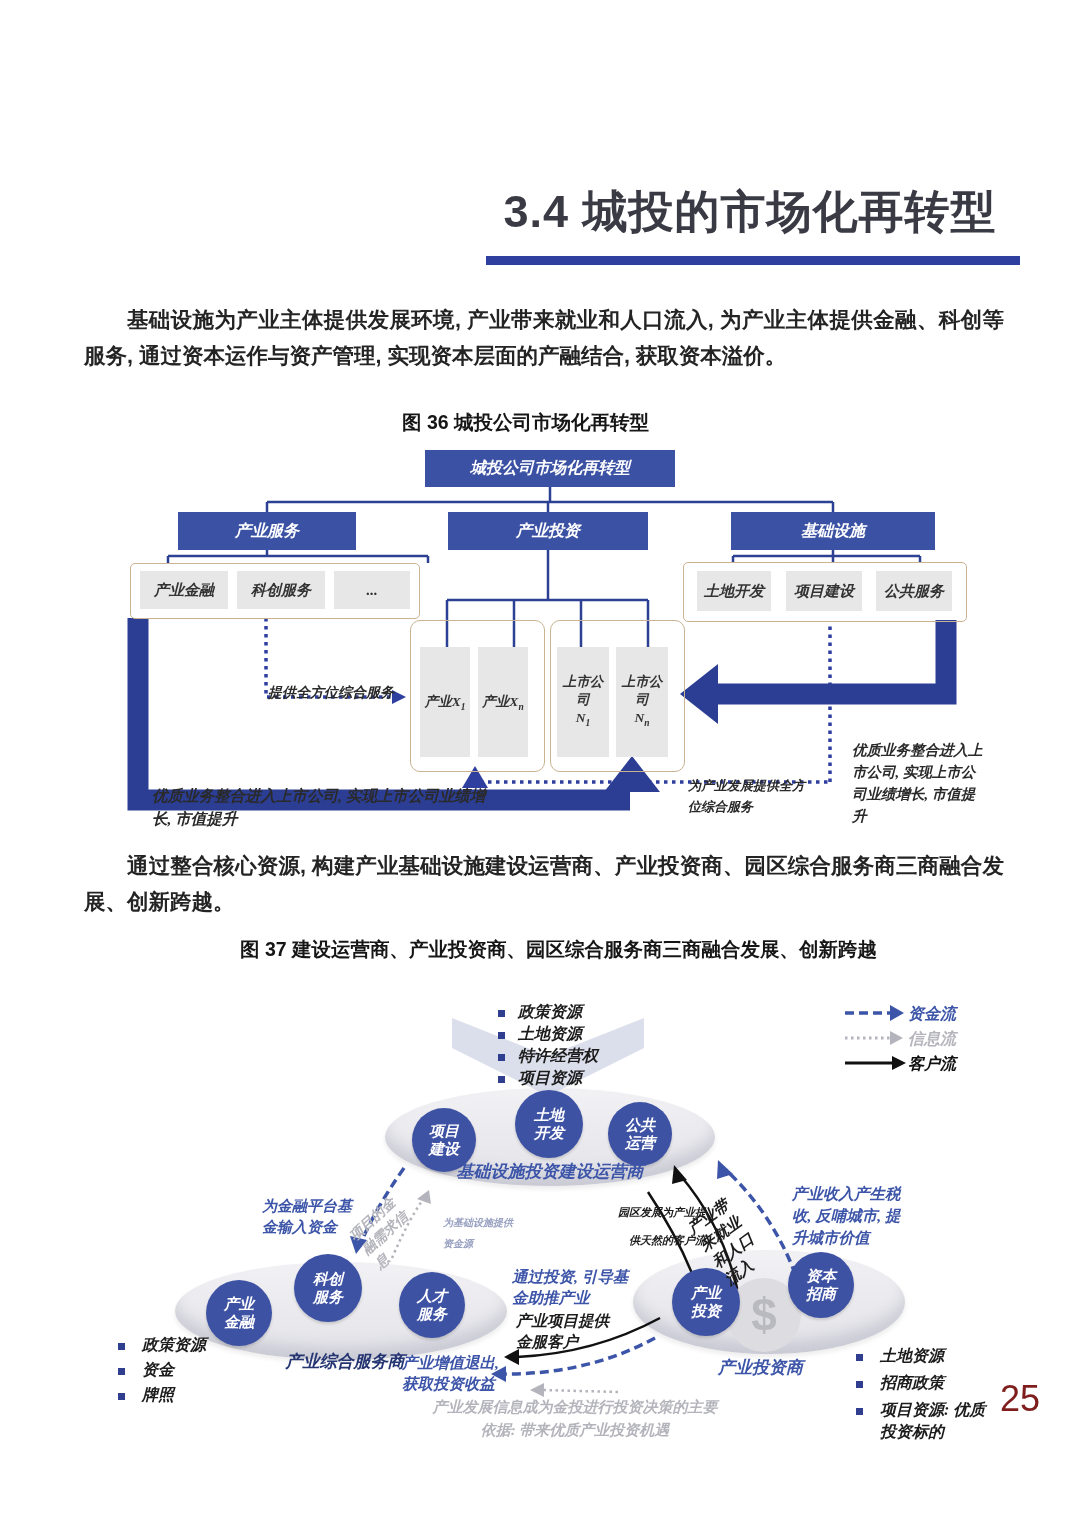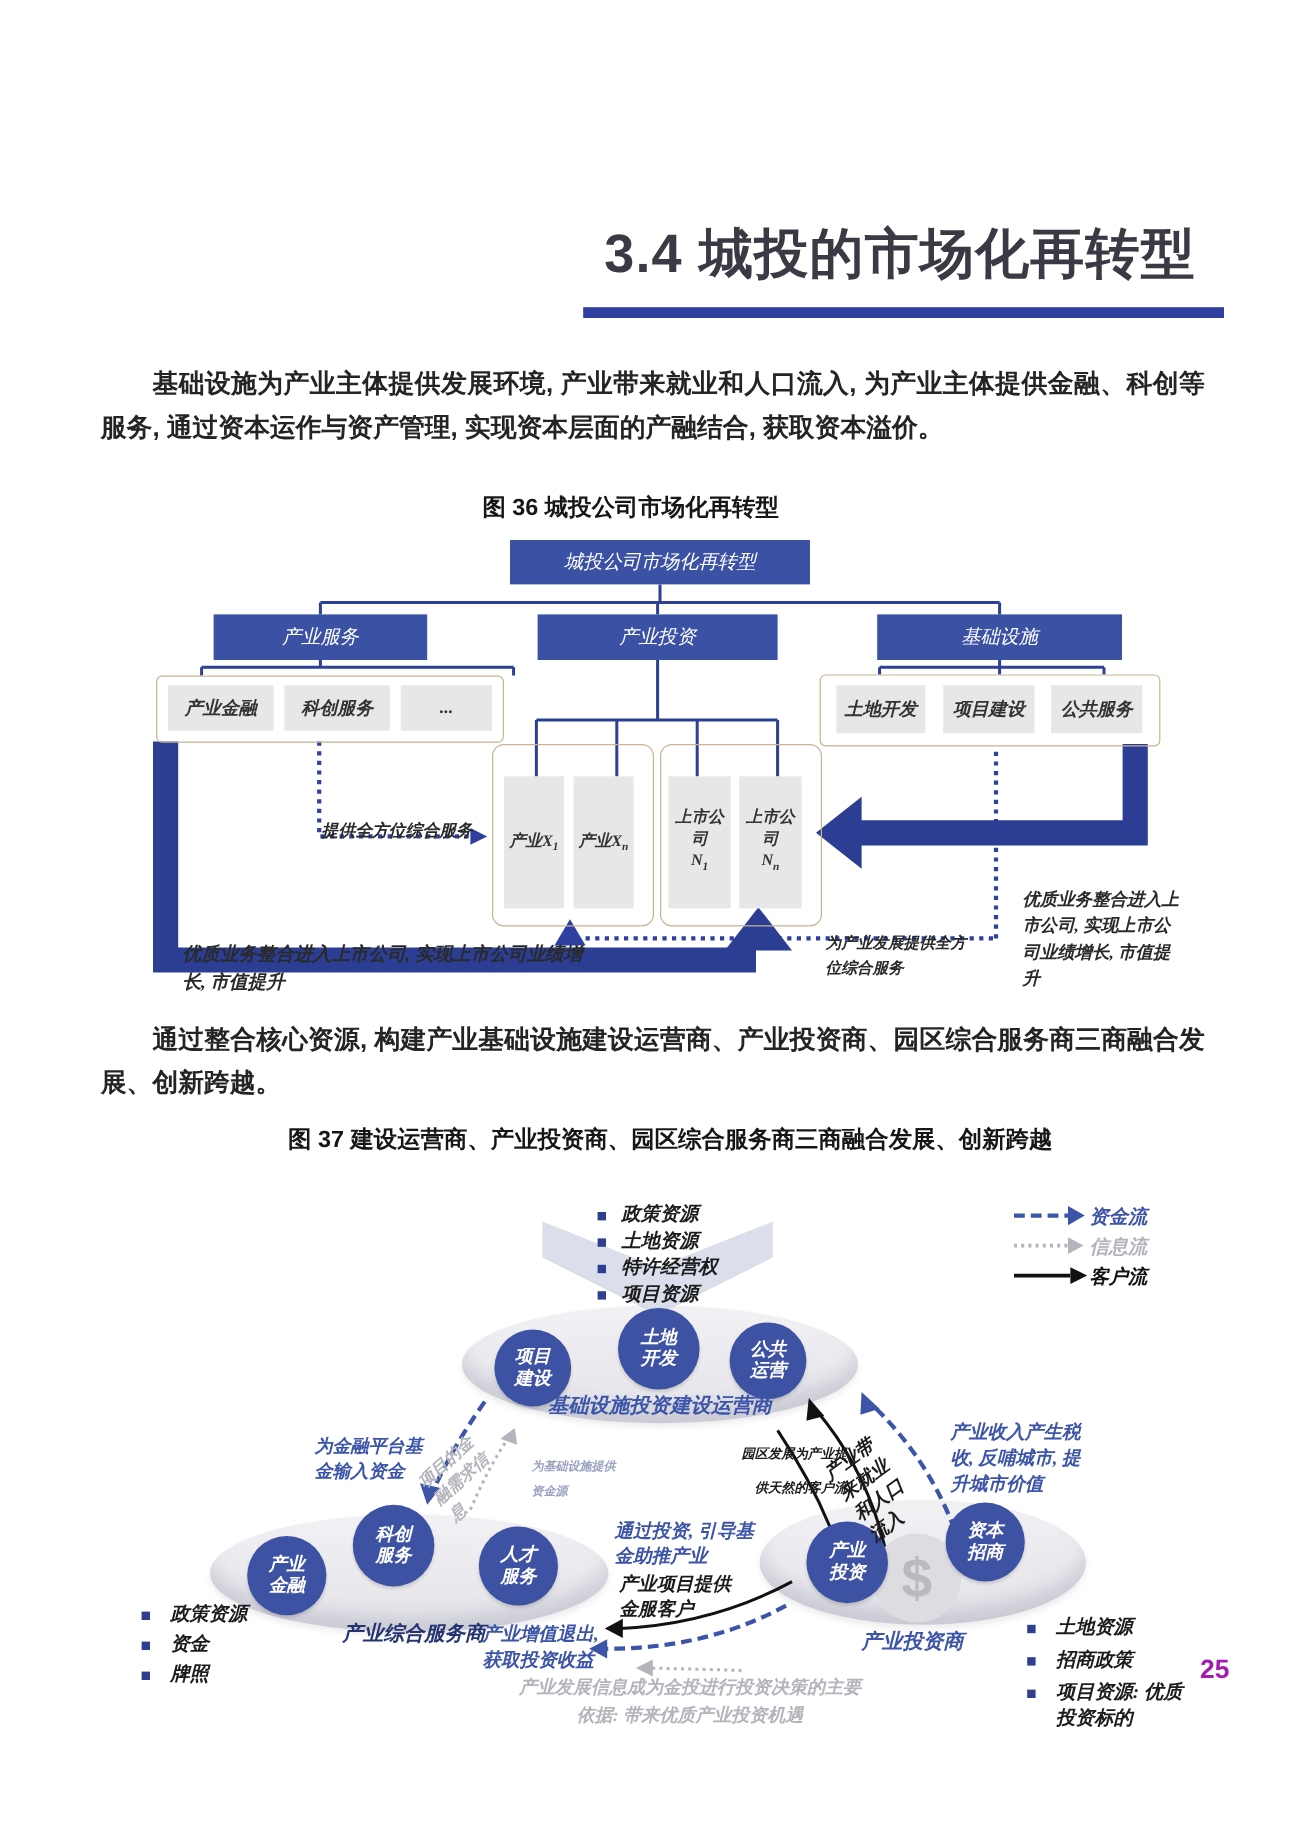--- a/index.html
+++ b/index.html
@@ -7,21 +7,21 @@
        font-family:"Liberation Sans", sans-serif;color:#222;}
   .abs{position:absolute;}
   .kai{font-family:"Liberation Serif", serif;font-style:italic;}
   
   .heading{left:478px;top:182px;width:544px;text-align:center;font-size:45px;font-weight:900;
            color:#3a3a44;letter-spacing:1px;white-space:nowrap;}
   .heading-bar{left:486px;top:256px;width:534px;height:9px;background:#2e3f9f;}
   .para{font-size:21.5px;line-height:36px;font-weight:600;color:#242424;text-indent:2em;text-align:justify;}
   .fig-caption{font-size:19.5px;font-weight:800;color:#161616;white-space:nowrap;}
   
-  .blue-box{background:#3b51a3;color:#ffffff;text-align:center;font-size:16px;font-weight:400;
+  .blue-box{background:#3b51a3;color:#ffffff;text-align:center;font-size:16px;font-weight:700;
             display:flex;align-items:center;justify-content:center;z-index:3;}
   .beige-cont{border:1.5px solid #c9b393;border-radius:5px;background:transparent;z-index:2;}
   .round-cont{border:1.5px solid #c9b393;border-radius:10px;background:transparent;z-index:2;}
   .gray-box{background:#e7e7e7;color:#333;text-align:center;display:flex;align-items:center;
             justify-content:center;font-size:15px;font-weight:600;z-index:3;}
   .note{color:#2a2a2a;font-weight:600;z-index:4;margin-top:32px;}
   
   .platform{border-radius:50%;background:linear-gradient(#f2f2f5,#e2e2e8);
             box-shadow:inset 0 -12px 14px rgba(140,140,160,.28), 0 3px 5px rgba(0,0,0,.08);z-index:1;}
   .circle{border-radius:50%;background:#3e52a4;color:#fff;display:flex;align-items:center;
@@ -31,21 +31,21 @@
   .pf-label{text-align:center;font-weight:800;font-size:17px;z-index:4;white-space:nowrap;}
   .bullet{width:7px;height:7px;background:#2f3e8e;z-index:4;}
   .b-text{font-size:16px;font-weight:600;color:#1c1c1c;z-index:4;white-space:nowrap;}
   .legend-label{font-size:16px;font-weight:700;z-index:4;}
   .n-blue{color:#3d55a8;font-weight:600;z-index:4;}
   .n-dark{color:#1c1c1c;font-weight:700;z-index:4;}
   .n-gray{color:#b4b4bc;font-weight:600;z-index:4;}
   .coin{border-radius:50%;background:#dcdce1;color:#b9b9c0;display:flex;align-items:center;
         justify-content:center;font-size:46px;font-weight:800;z-index:2;}
   svg.overlay{position:absolute;left:0;top:0;z-index:2;pointer-events:none;}
-  .page-num{font-size:22px;font-weight:700;color:#a21caf;z-index:4;}
+  .page-num{font-size:36px;font-weight:400;color:#7f1d1d;z-index:4;}
   sub{font-size:70%;}
 </style>
 </head>
 <body>
 
 <svg class="overlay" width="1080" height="1527" viewBox="0 0 1080 1527">
 
   <g stroke="#2c4193" stroke-width="2.5" fill="none">
     <path d="M550,487 V502 M267,502 H833 M267,502 V512 M548,502 V512 M833,502 V512"></path>
     <path d="M267,550 V556 M168,556 H428 M168,556 V563 M428,556 V563"></path>

